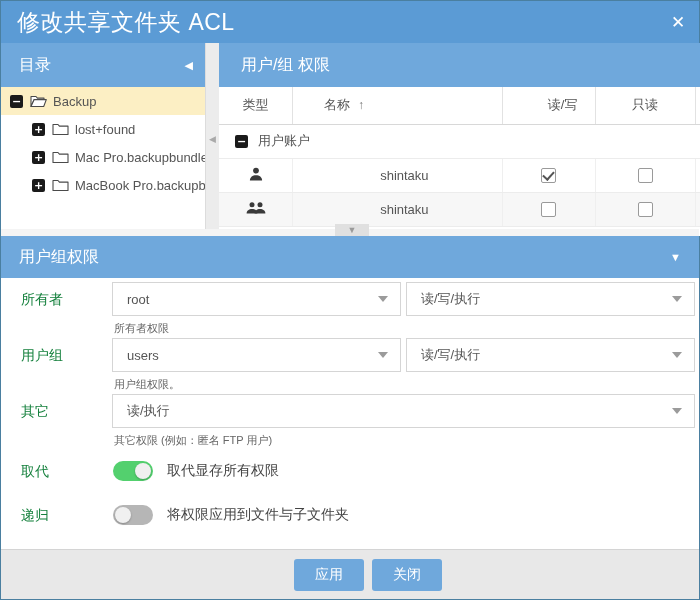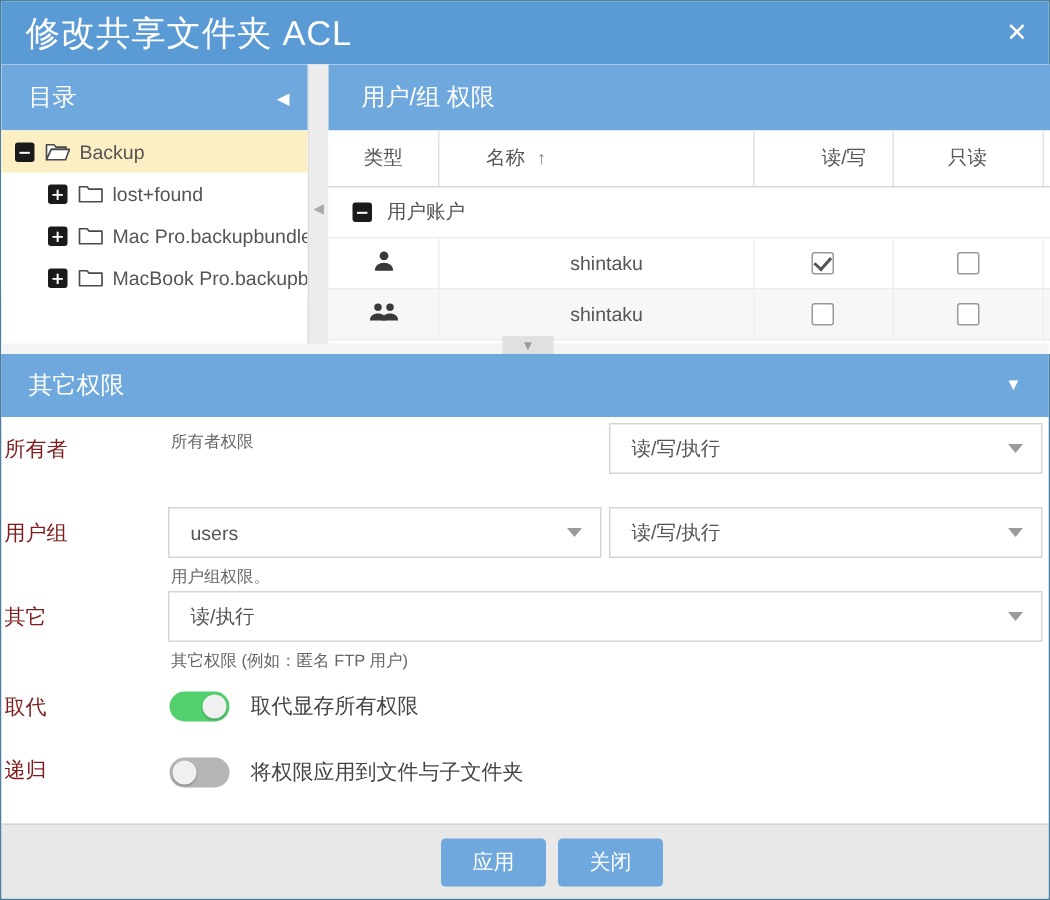--- a/index.html
+++ b/index.html
@@ -146,21 +146,21 @@
   }
   .ext-head .eh-title { color: #ffffff; font-size: 16px; }
   .ext-head .eh-arrow { color: #ffffff; font-size: 11px; cursor: pointer; }
 
   .ext-body {
     position: absolute; left: 0; top: 277px; width: 698px; height: 271px;
     background: #ffffff;
   }
   .form-row { position: absolute; left: 0; width: 698px; display: flex; align-items: flex-start; }
   .row-label {
-    width: 111px; padding-left: 2px; font-size: 14px; color: #7f1d1d; line-height: 34px;
+    width: 111px; padding-left: 20px; font-size: 14px; color: #15803d; line-height: 34px;
   }
   .field-wrap { position: relative; }
   .select {
     height: 34px; border: 1px solid #d5d5d5; background: #ffffff;
     display: flex; align-items: center; justify-content: space-between;
     padding: 0 12px 0 14px; font-size: 13px; color: #555555; cursor: pointer;
   }
   .select .caret {
     width: 0; height: 0; border-left: 5px solid transparent; border-right: 5px solid transparent;
     border-top: 6px solid #9b9b9b; margin-left: 10px; flex: none;
@@ -311,29 +311,33 @@
           </tbody>
       </table>
     </div>
   </div>
 
   <div class="hsplit">
     <span class="grip-h">▼</span>
   </div>
 
   <div class="ext-head">
-    <span class="eh-title">其它权限</span>
+    <span class="eh-title">用户组权限</span>
     <span class="eh-arrow">▼</span>
   </div>
 
   <div class="ext-body">
 
     <div class="form-row" style="top:4px;">
       <div class="row-label">所有者</div>
       <div class="field-wrap" style="width:289px;">
+        <div class="select">
+          <span>root</span>
+          <span class="caret"></span>
+        </div>
         <div class="hint">所有者权限</div>
       </div>
       <div class="field-wrap" style="width:289px; margin-left:5px;">
         <div class="select">
           <span>读/写/执行</span>
           <span class="caret"></span>
         </div>
       </div>
     </div>
 
@@ -366,21 +370,21 @@
     </div>
 
     <div class="toggle-row" style="top:176px;">
       <div class="row-label">取代</div>
       <div class="toggle on">
         <span class="knob"></span>
       </div>
       <span class="toggle-text">取代显存所有权限</span>
     </div>
 
-    <div class="toggle-row" style="top:220px;font-family:Liberation Mono, monospace;">
+    <div class="toggle-row" style="top:220px;">
       <div class="row-label">递归</div>
       <div class="toggle off">
         <span class="knob"></span>
       </div>
       <span class="toggle-text">将权限应用到文件与子文件夹</span>
     </div>
   </div>
 
   <div class="footer">
     <button class="btn">应用</button>

